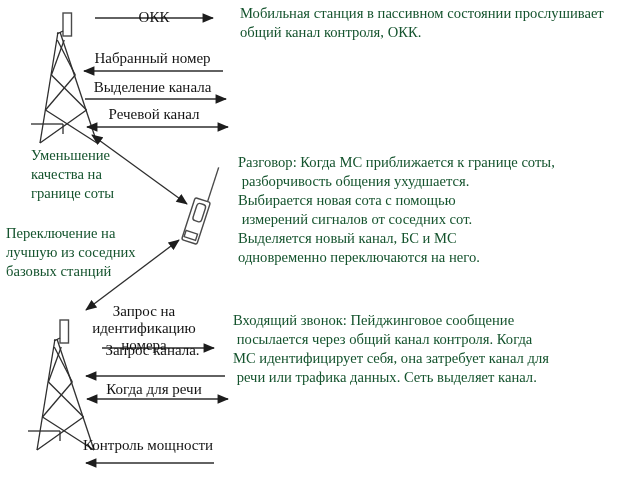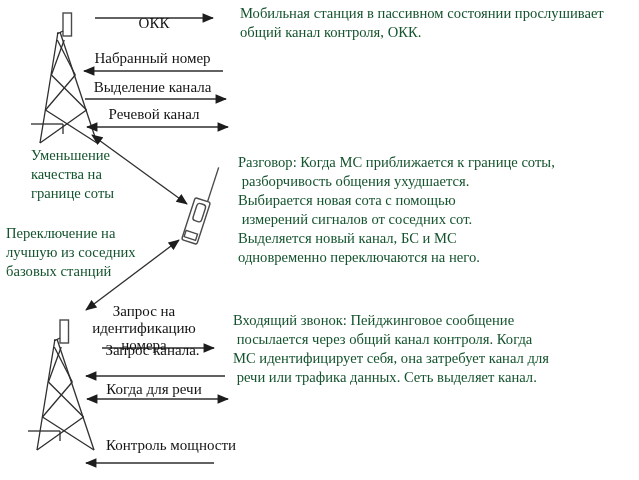--- a/index.html
+++ b/index.html
@@ -73,29 +73,29 @@
 
     <line x1="92" y1="135" x2="187" y2="204" class="stroke" marker-start="url(#ah)" marker-end="url(#ah)"></line>
     <line x1="179" y1="240" x2="86" y2="310" class="stroke" marker-start="url(#ah)" marker-end="url(#ah)"></line>
 
     <line x1="102" y1="348" x2="214" y2="348" class="stroke" marker-end="url(#ah)"></line>
     <line x1="225" y1="376" x2="86" y2="376" class="stroke" marker-end="url(#ah)"></line>
     <line x1="87" y1="399" x2="228" y2="399" class="stroke" marker-start="url(#ah)" marker-end="url(#ah)"></line>
     <line x1="214" y1="463" x2="86" y2="463" class="stroke" marker-end="url(#ah)"></line>
   </svg>
 
-  <div class="lbl" style="left:95px;top:15px;width:118px;">ОКК</div>
+  <div class="lbl" style="left:95px;top:9px;width:118px;">ОКК</div>
   <div class="lbl" style="left:80px;top:50px;width:145px;">Набранный номер</div>
   <div class="lbl" style="left:80px;top:79px;width:145px;">Выделение канала</div>
   <div class="lbl" style="left:80px;top:106px;width:148px;">Речевой канал</div>
   <div class="lbl" style="left:68px;top:303px;width:152px;">Запрос на
 идентификацию номера</div>
   <div class="lbl" style="left:80px;top:342px;width:145px;">Запрос канала.</div>
   <div class="lbl" style="left:80px;top:381px;width:148px;">Когда для речи</div>
-  <div class="lbl" style="left:96px;top:437px;width:150px;">Контроль мощности</div>
+  <div class="lbl" style="left:73px;top:437px;width:150px;">Контроль мощности</div>
 
   <div class="txt" style="left:31px;top:146px;">Уменьшение
 качества на
 границе соты</div>
   <div class="txt" style="left:6px;top:224px;">Переключение на
 лучшую из соседних
 базовых станций</div>
 
   <div class="txt" style="left:240px;top:4px;width:396px;">Мобильная станция в пассивном состоянии прослушивает
 общий канал контроля, ОКК.</div>

